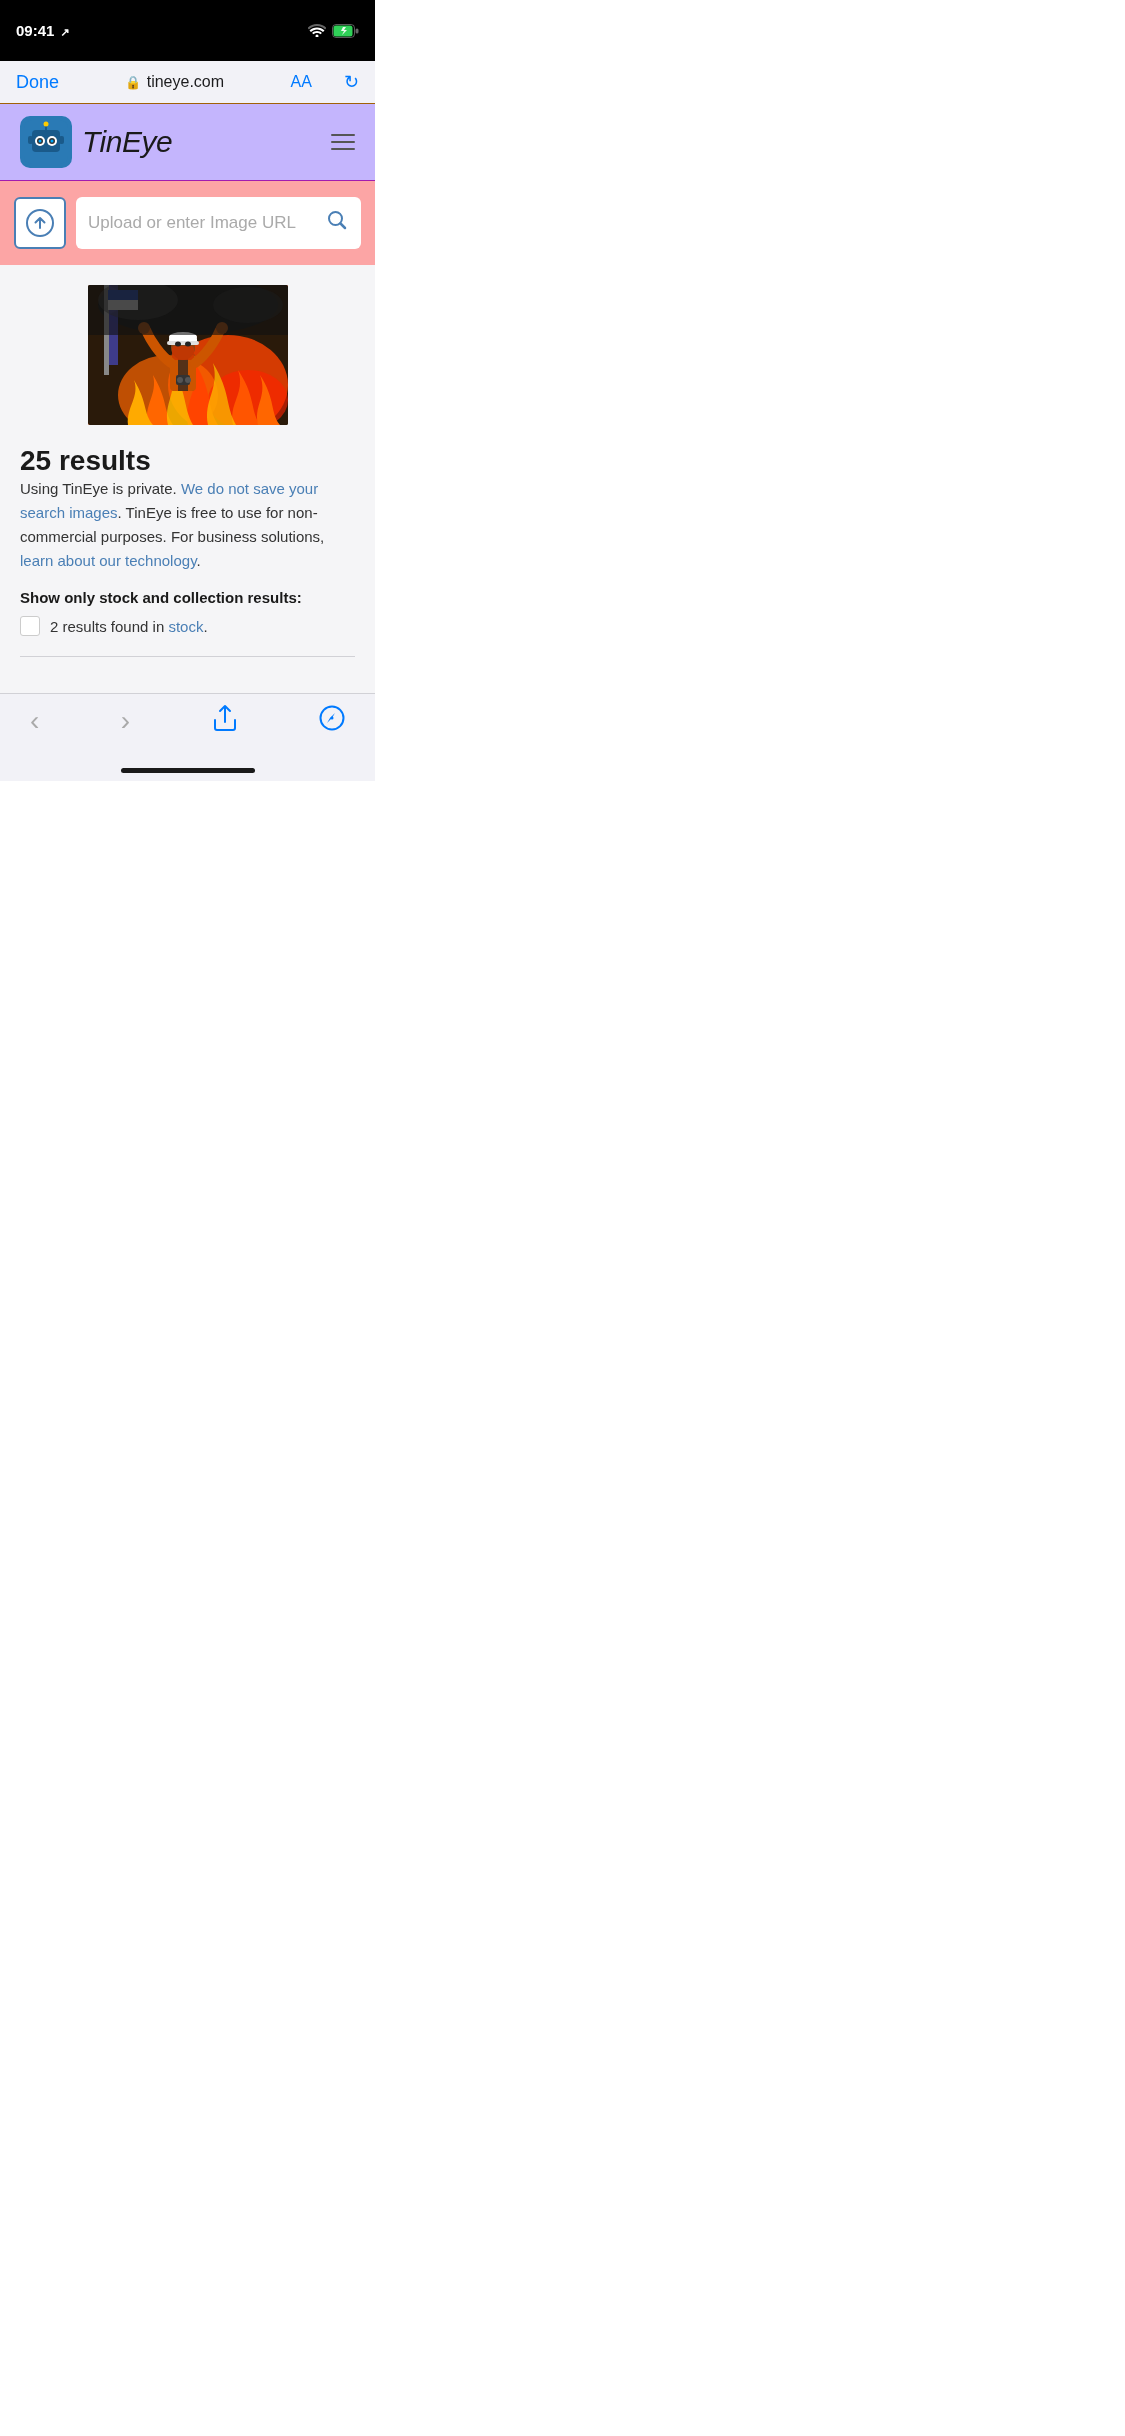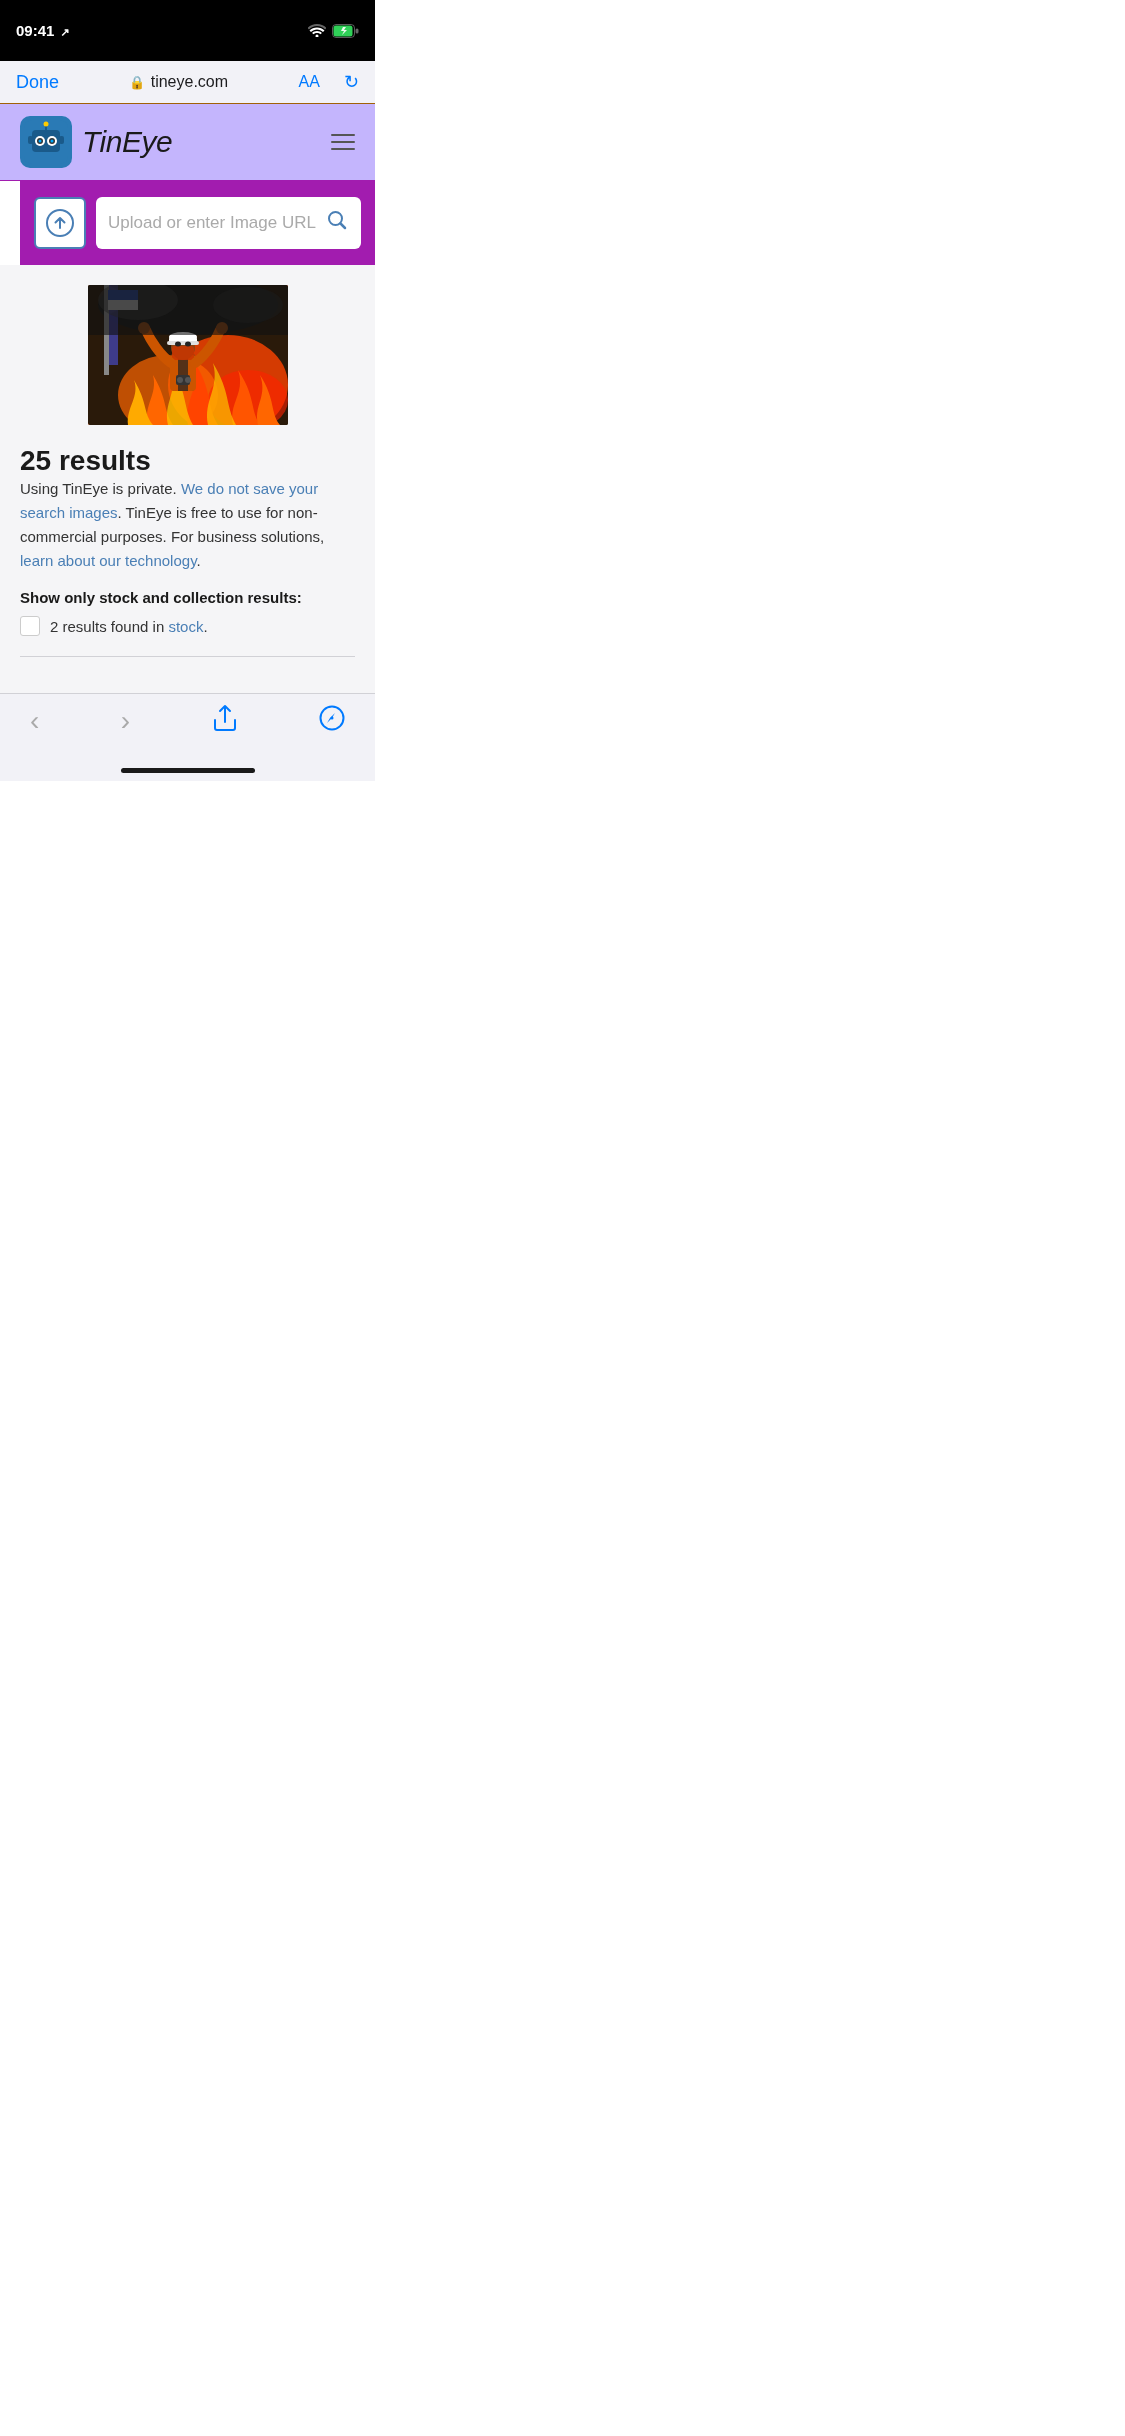--- a/index.html
+++ b/index.html
@@ -44,21 +44,21 @@
     }
     .browser-url {
       display: flex;
       align-items: center;
       gap: 5px;
       font-size: 16px;
       color: #1c1c1e;
       font-weight: 400;
     }
     .lock-icon { font-size: 13px; color: #636366; }
-    .browser-controls { display: flex; align-items: center; gap: 24px; }
+    .browser-controls { display: flex; align-items: center; gap: 32px; }
     .browser-aa { color: #007aff; font-size: 16px; font-weight: 500; }
     .browser-refresh { color: #007aff; font-size: 18px; }
 
     
     .nav-bar {
       background: #c4b5fd;
       border-bottom: 1px solid #a21caf;
       padding: 12px 20px;
       display: flex;
       align-items: center;
@@ -80,26 +80,25 @@
       font-weight: 400;
       color: #1a1a1a;
       letter-spacing: -0.5px;
     }
     .nav-logo-text span { font-style: italic; }
     .hamburger { display: flex; flex-direction: column; gap: 5px; cursor: pointer; }
     .hamburger-line { width: 24px; height: 2px; background: #555; border-radius: 1px; }
 
     
     .search-bar {
-      background: #a21caf;
+      background: #fca5a5;
       padding: 16px 14px;
       display: flex;
       align-items: center;
       gap: 10px;
-      margin-left: 20px;
     }
     .upload-btn {
       background: #fff;
       border: 2px solid #4a7fb5;
       border-radius: 6px;
       width: 52px;
       height: 52px;
       display: flex;
       align-items: center;
       justify-content: center;

